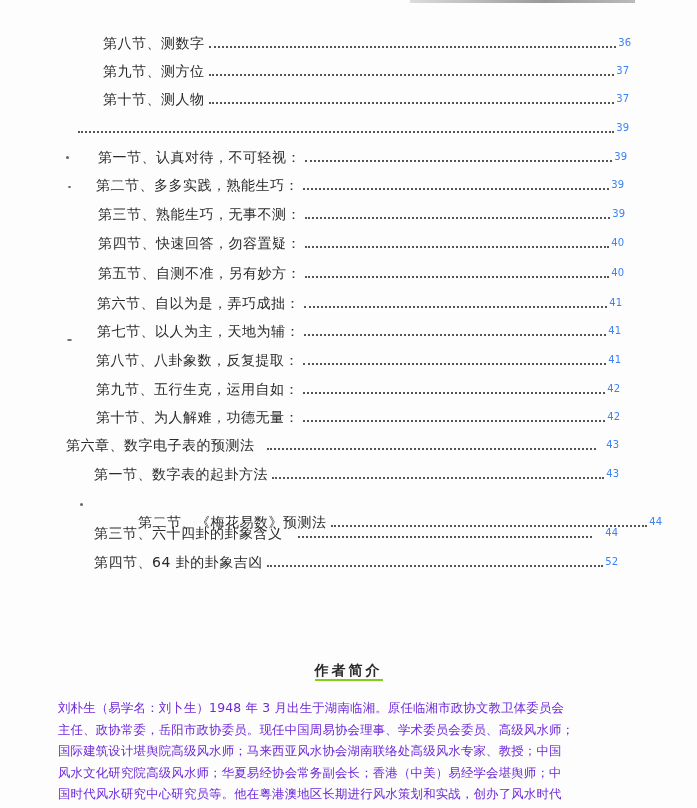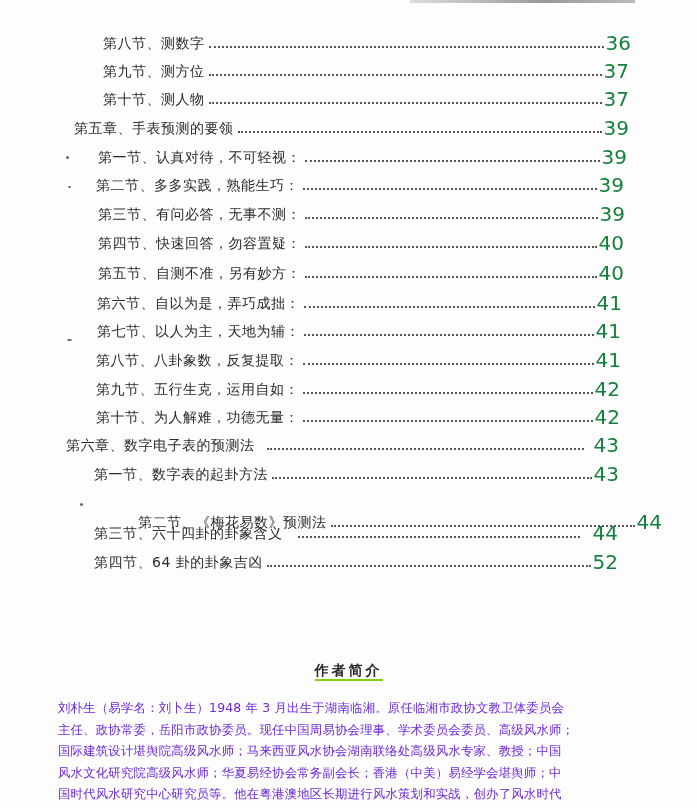--- a/index.html
+++ b/index.html
@@ -18,21 +18,21 @@
   .toc-row {
     position: absolute; height: 22px; display: flex; align-items: flex-end;
     font-size: 14px; line-height: 22px;
   }
   .toc-title { white-space: nowrap; letter-spacing: 0.5px; }
   .toc-dots {
     flex: 1; margin: 0 2px 6px 4px; height: 0;
     border-bottom: 2px dotted #555;
   }
   .toc-page {
-    font-family: "DejaVu Sans", sans-serif; font-size: 20px; color: #15803d;
+    font-family: "DejaVu Sans", sans-serif; font-size: 10px; color: #3b82f6;
     white-space: nowrap;
   }
   .section-title {
     position: absolute; top: 660px; left: 0; width: 697px; text-align: center;
   }
   .section-title span {
     font-size: 14px; font-weight: bold; letter-spacing: 3px;
     border-bottom: 2px solid #84cc16; padding-bottom: 1px;
   }
   .bio {
@@ -58,36 +58,35 @@
     <span class="toc-title">第九节、测方位</span>
     <span class="toc-dots"></span>
     <span class="toc-page">37</span>
   </div>
   <div class="toc-row" style="top:88px;left:103px;width:526px;">
     <span class="toc-title">第十节、测人物</span>
     <span class="toc-dots"></span>
     <span class="toc-page">37</span>
   </div>
   <div class="toc-row" style="top:117px;left:74px;width:555px;">
-    <span class="toc-title">第五章、手表预测的要领</span>
     <span class="toc-dots"></span>
     <span class="toc-page">39</span>
   </div>
   <div class="toc-row" style="top:146px;left:98px;width:529px;">
     <span class="toc-title">第一节、认真对待，不可轻视：</span>
     <span class="toc-dots"></span>
     <span class="toc-page">39</span>
   </div>
   <div class="toc-row" style="top:174px;left:96px;width:528px;">
     <span class="toc-title">第二节、多多实践，熟能生巧：</span>
     <span class="toc-dots"></span>
     <span class="toc-page">39</span>
   </div>
   <div class="toc-row" style="top:203px;left:98px;width:527px;">
-    <span class="toc-title">第三节、有问必答，无事不测：</span>
+    <span class="toc-title">第三节、熟能生巧，无事不测：</span>
     <span class="toc-dots"></span>
     <span class="toc-page">39</span>
   </div>
   <div class="toc-row" style="top:232px;left:98px;width:526px;">
     <span class="toc-title">第四节、快速回答，勿容置疑：</span>
     <span class="toc-dots"></span>
     <span class="toc-page">40</span>
   </div>
   <div class="toc-row" style="top:262px;left:98px;width:526px;">
     <span class="toc-title">第五节、自测不准，另有妙方：</span>

